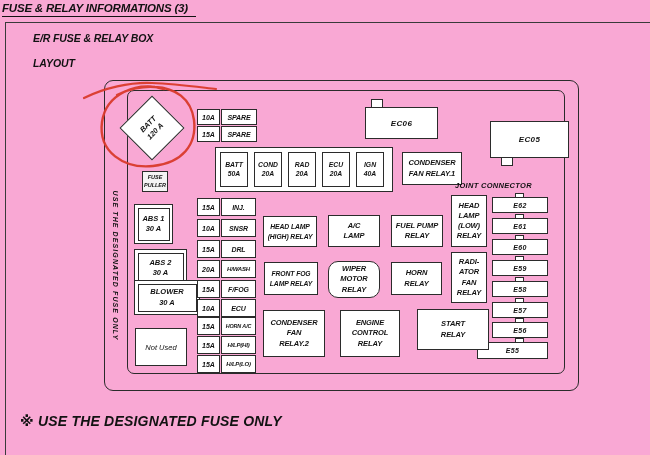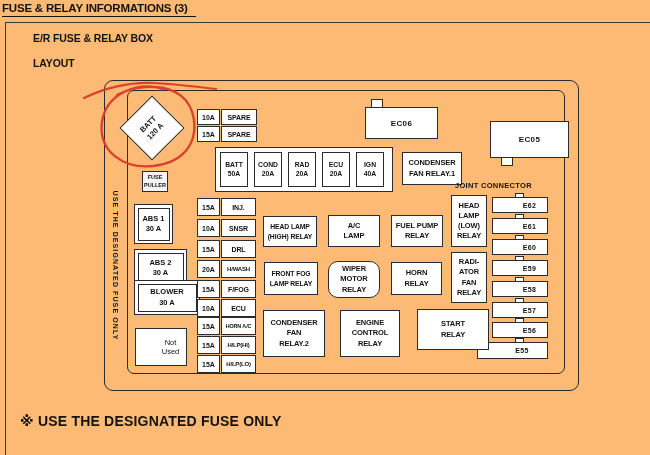--- a/index.html
+++ b/index.html
@@ -2,27 +2,27 @@
 <html><head>
 <meta charset="utf-8">
 <style>
   :root{
     --ln:#2b2b2b;
     --annot:#d93a2b;
     --ink:#121212;
   }
   html,body{margin:0;padding:0;background:#fff;}
   .canvas{
-    position:relative;width:650px;height:455px;overflow:hidden;background:#fdba74;
-    font-family:"Liberation Sans","DejaVu Sans",sans-serif;color:var(--ink);
+    position:relative;width:650px;height:455px;overflow:hidden;background:#f9a8d4;
+    font-family:"Liberation Sans","DejaVu Sans",sans-serif;color:var(--ink);font-style:italic;
   }
   .abs{position:absolute;box-sizing:border-box;}
   .ctr{display:flex;align-items:center;justify-content:center;text-align:center;}
   .pre{white-space:pre-line;}
-  .bx{border:1.3px solid var(--ln);background:#fff;padding-left:19px;}
+  .bx{border:1.3px solid var(--ln);background:#fff;}
 
   .page-title{
     left:2px;top:2px;font-size:11.5px;font-weight:bold;letter-spacing:-0.2px;
     border-bottom:1.6px solid var(--ink);padding:0 8px 2px 0;width:-moz-fit-content;width:fit-content;
   }
   .page-frame{
     left:5px;top:22px;width:655px;height:443px;
     border:1.5px solid #3a3a3a;background:transparent;
   }
   .h2{font-size:10.5px;font-weight:bold;letter-spacing:-0.1px;}

